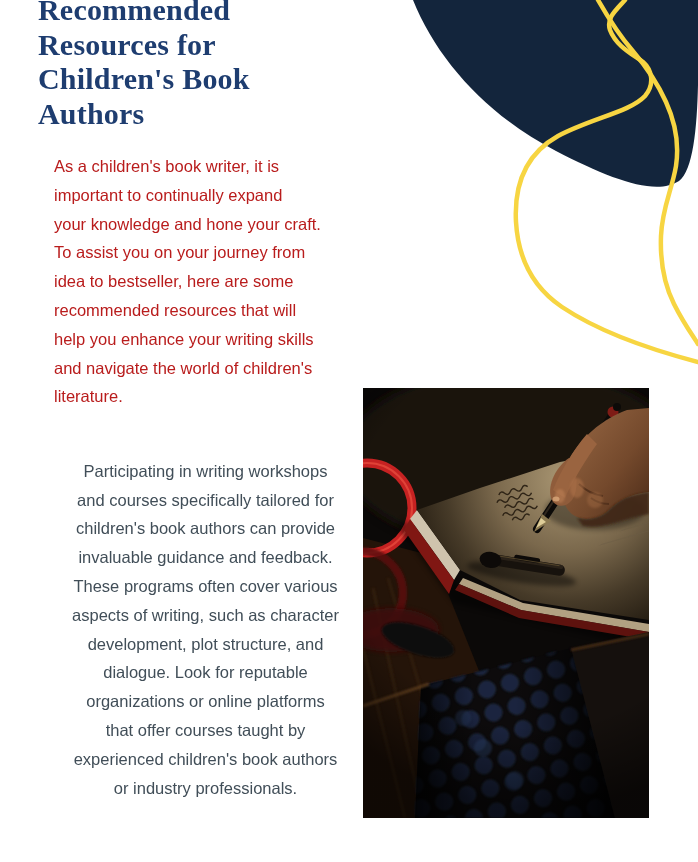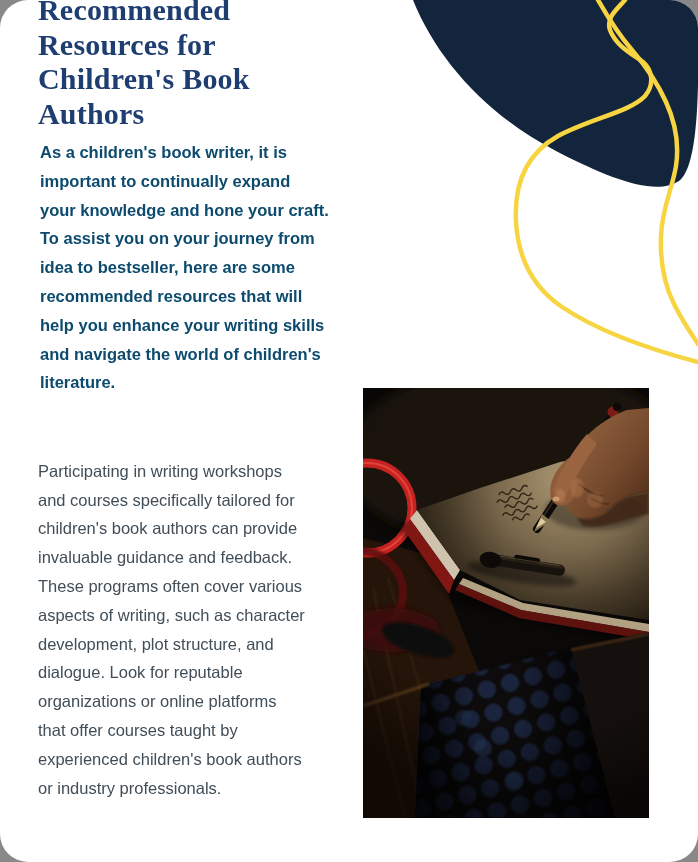--- a/index.html
+++ b/index.html
@@ -2,42 +2,40 @@
 <html><head>
 <meta charset="utf-8">
 <style>
   html,body{margin:0;padding:0;background:#888;}
   .canvas{
     position:relative;
     width:698px;height:862px;
     background:#ffffff;
     overflow:hidden;
     font-family:"Liberation Sans", sans-serif;
-    border-radius:28px;
   }
   .decor{position:absolute;top:0;left:0;pointer-events:none;}
   .title{
     position:absolute;left:38px;top:-7px;width:330px;margin:0;
     font-family:"Liberation Serif", serif;
     font-weight:700;font-size:30px;line-height:34.5px;
     color:#1e3d70;white-space:pre-line;letter-spacing:.2px;
   }
   .intro{
-    position:absolute;left:38px;top:136px;width:335px;margin:2px;
-    font-size:16.5px;line-height:28.8px;color:#0c4a6e;
+    position:absolute;left:38px;top:136px;width:335px;margin:16px;
+    font-size:16.5px;line-height:28.8px;color:#b91c1c;
     white-space:pre-line;
-    font-weight:bold;
   }
   .section{
     position:absolute;left:38px;top:428px;width:335px;
     font-size:16.5px;line-height:28.8px;color:#414e58;
     white-space:pre-line;
   }
   .s-head{font-weight:700;color:#2f3b43;display:block;}
-  .s-body{display:block;}
+  .s-body{display:block;text-align:center;}
   .photo{position:absolute;left:363px;top:388px;}
 </style>
 </head>
 <body>
 
 <div class="canvas">
 
   <svg class="decor" width="698" height="380" viewBox="0 0 698 380">
     <path d="M 413 0 C 437 60, 488 116, 556 151 C 612 180, 656 196, 679 181 C 693 171, 697 128, 698 85 L 698 0 Z" fill="#13253c"></path>
     <path d="M 598 0 C 606 14, 618 34, 632 50 C 644 64, 658 84, 666 102 C 676 124, 679 146, 676 166 C 672 190, 662 208, 661 236 C 660 262, 664 284, 674 304 C 684 324, 693 336, 698 344" fill="none" stroke="#f7d542" stroke-width="4.5" stroke-linecap="round"></path>

